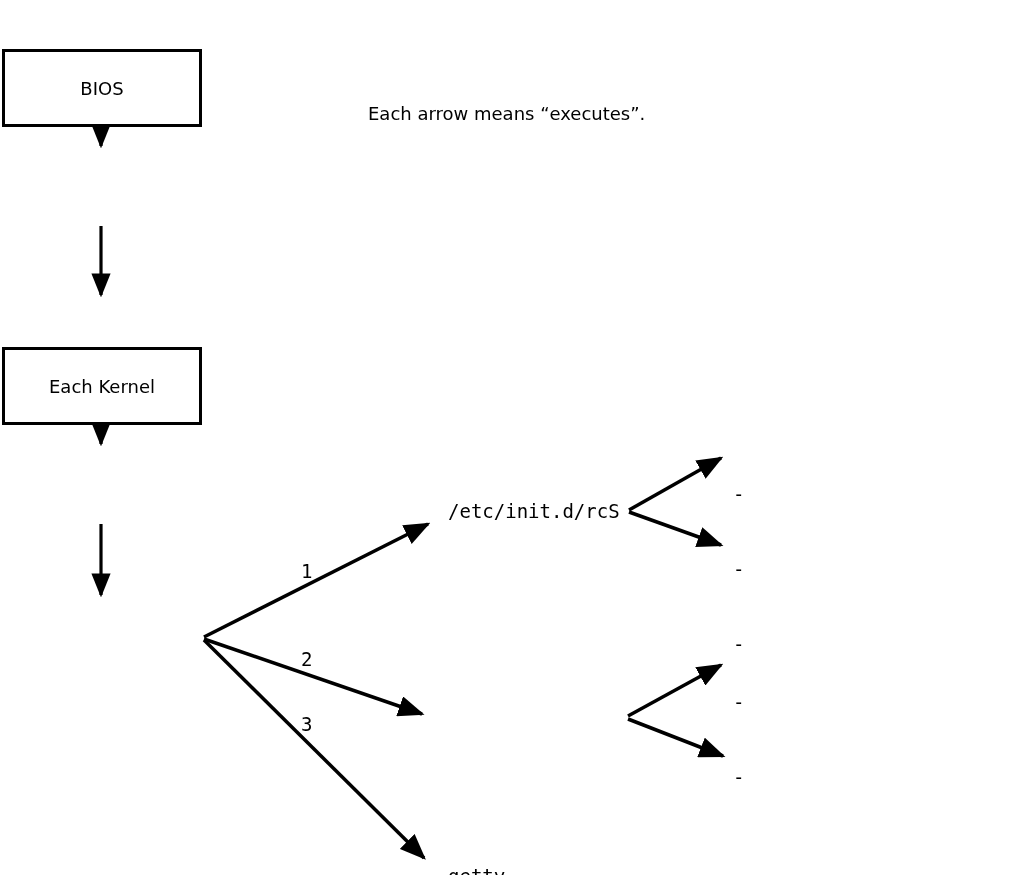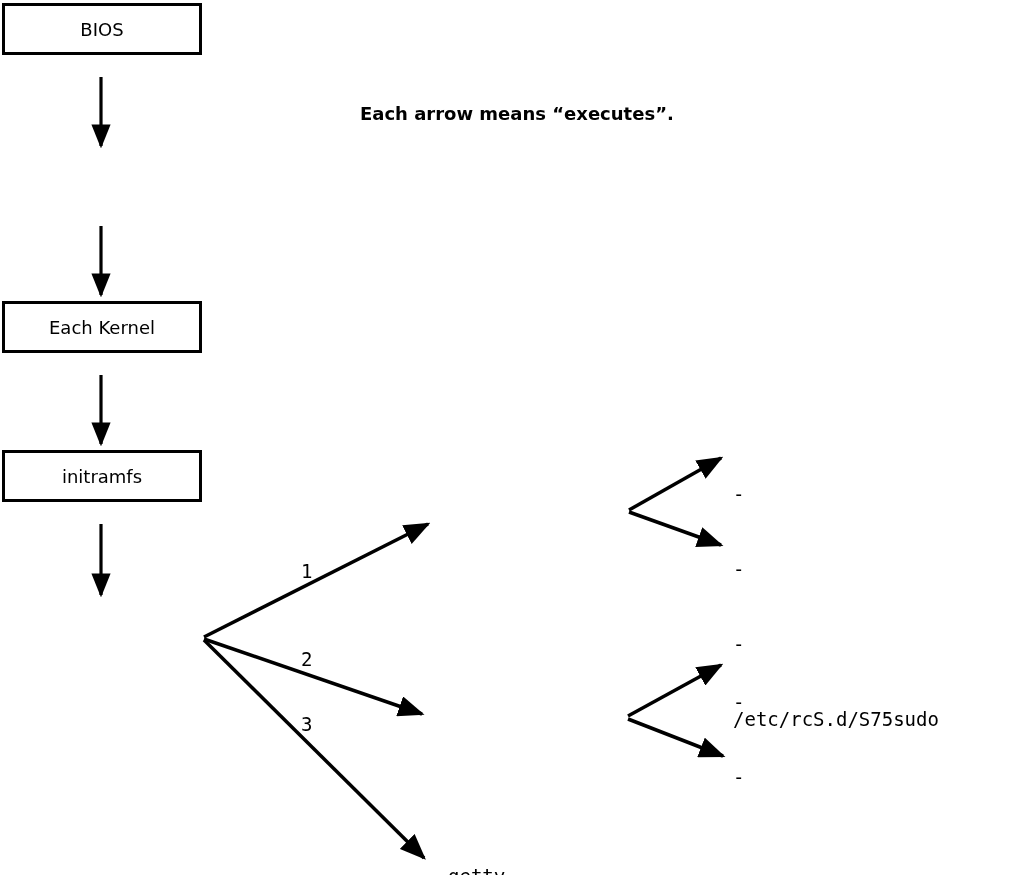--- a/index.html
+++ b/index.html
@@ -10,36 +10,36 @@
     background: #ffffff;
     font-family: "DejaVu Sans", "Liberation Sans", sans-serif;
     color: #000000;
     overflow: hidden;
   }
   .arrow-layer { position: absolute; left: 0; top: 0; }
   .box {
     position: absolute;
     left: 2px;
     width: 200px;
-    height: 52px;
+    height: 78px;
     border: 3px solid #000000;
     box-sizing: border-box;
     background: #ffffff;
     display: flex;
     align-items: center;
     justify-content: center;
     font-size: 18px;
+    margin-top: 46px;
   }
   .note {
     position: absolute;
-    left: 360px;
+    left: 368px;
     top: 103px;
     font-size: 18px;
     white-space: pre;
-    font-weight: bold;
   }
   .mono {
     position: absolute;
     font-family: "DejaVu Sans Mono", "Liberation Mono", monospace;
     font-size: 19px;
     line-height: 25px;
     white-space: pre;
   }
   .num {
     position: absolute;
@@ -77,33 +77,30 @@
   </svg>
 
   <div class="note">Each arrow means “executes”.</div>
 
   <div class="box" style="top:3px">
     <span>BIOS</span>
   </div>
   <div class="box" style="top:301px">
     <span>Each Kernel</span>
   </div>
-  <div class="box" style="top:450px">
-    <span>initramfs</span>
-  </div>
 
   <div class="num" style="left:301px; top:559px">1</div>
   <div class="num" style="left:301px; top:647px">2</div>
   <div class="num" style="left:301px; top:712px">3</div>
 
+  <div class="mono" style="left:448px; top:499px">/etc/init.d/rcS</div>
   <div class="mono" style="left:733px; top:432px">
     <div>-</div>
     <div>-</div>
     <div>-</div>
-    <div>/etc/rcS.d/S75sudo</div>
   </div>
 
   <div class="mono" style="left:733px; top:640px">
     <div>-</div>
     <div>-</div>
     
     
   </div>
 
   <div class="mono" style="left:448px; top:864px">getty</div>

